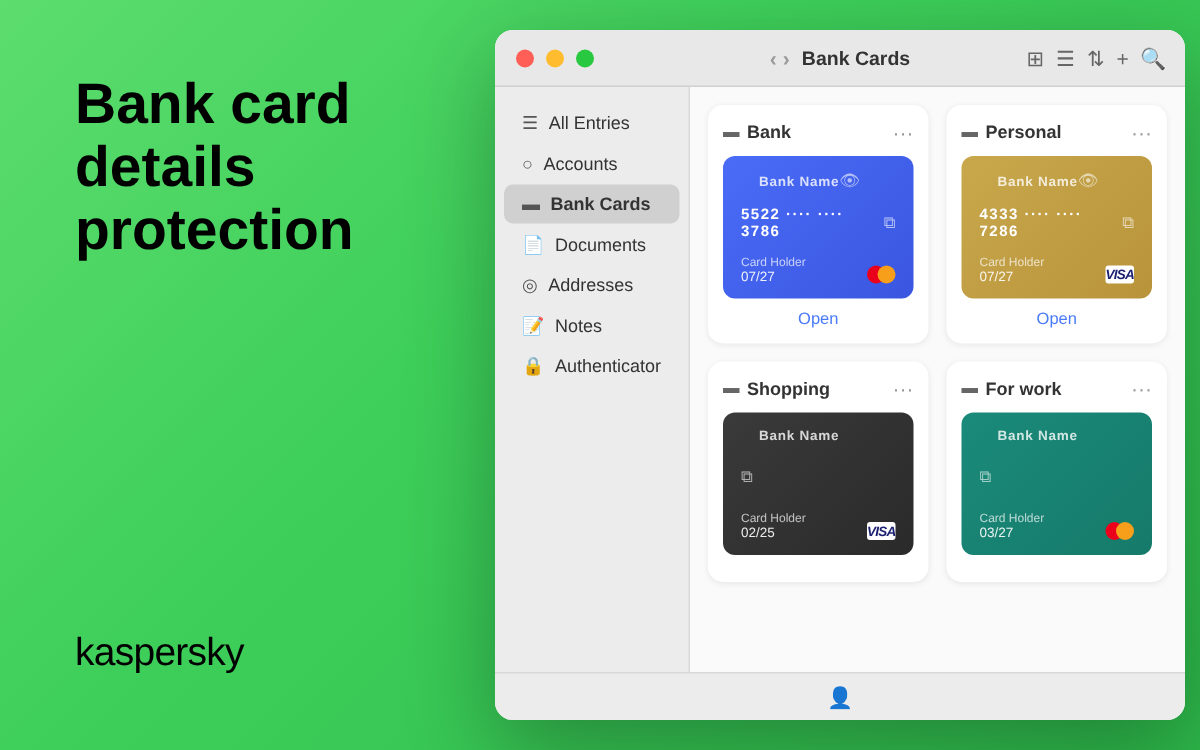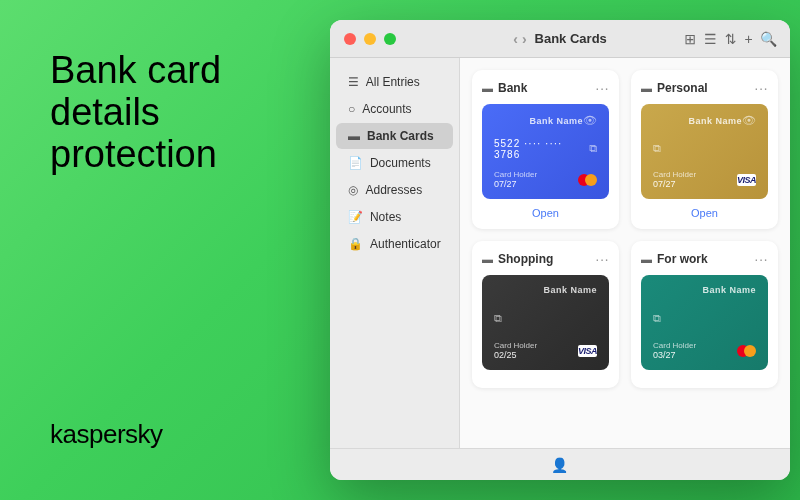--- a/index.html
+++ b/index.html
@@ -19,21 +19,21 @@
     .left-panel {
       flex: 0 0 280px;
       display: flex;
       flex-direction: column;
       justify-content: space-between;
       height: 100%;
       padding: 20px 0;
     }
     .headline {
       font-size: 38px;
-      font-weight: 400;
+      font-weight: 700;
       color: #000;
       line-height: 1.1;
     }
     .kaspersky-logo {
       font-size: 26px;
       font-weight: 400;
       color: #000;
       letter-spacing: -0.5px;
       margin-top: 24px;
     }
@@ -194,39 +194,39 @@
 
     .card-bank-name {
       font-size: 9px;
       color: rgba(255,255,255,0.8);
       font-weight: 600;
       letter-spacing: 0.5px;
     }
     .card-number {
       font-size: 10px;
       color: #fff;
-      font-weight: 400;
+      font-weight: 700;
       letter-spacing: 1px;
     }
     .card-bottom {
       display: flex;
       justify-content: space-between;
-      align-items: center;
+      align-items: flex-end;
     }
     .card-holder {
       font-size: 8px;
       color: rgba(255,255,255,0.7);
     }
     .card-expiry {
       font-size: 9px;
       color: rgba(255,255,255,0.9);
     }
     .card-top-row {
       display: flex;
-      justify-content: flex-end;
+      justify-content: flex-start;
       align-items: center;
       padding-left: 12px;
     }
     .card-copy-icon {
       font-size: 11px;
       color: rgba(255,255,255,0.6);
     }
     .card-eye-icon {
       font-size: 11px;
       color: rgba(255,255,255,0.6);
@@ -387,20 +387,21 @@
             <span>Personal</span>
           </div>
           <span class="dots-menu">···</span>
         </div>
         <div class="credit-card gold">
           <div class="card-top-row">
             <span class="card-bank-name">Bank Name</span>
             <span class="card-eye-icon">👁</span>
           </div>
           <div class="card-middle-row">
+            <span class="card-number">4333 ···· ···· 7286</span>
             <span class="card-copy-icon">⧉</span>
           </div>
           <div class="card-bottom">
             <div>
               <div class="card-holder">Card Holder</div>
               <div class="card-expiry">07/27</div>
             </div>
             <span class="visa-logo">VISA</span>
           </div>
         </div>

